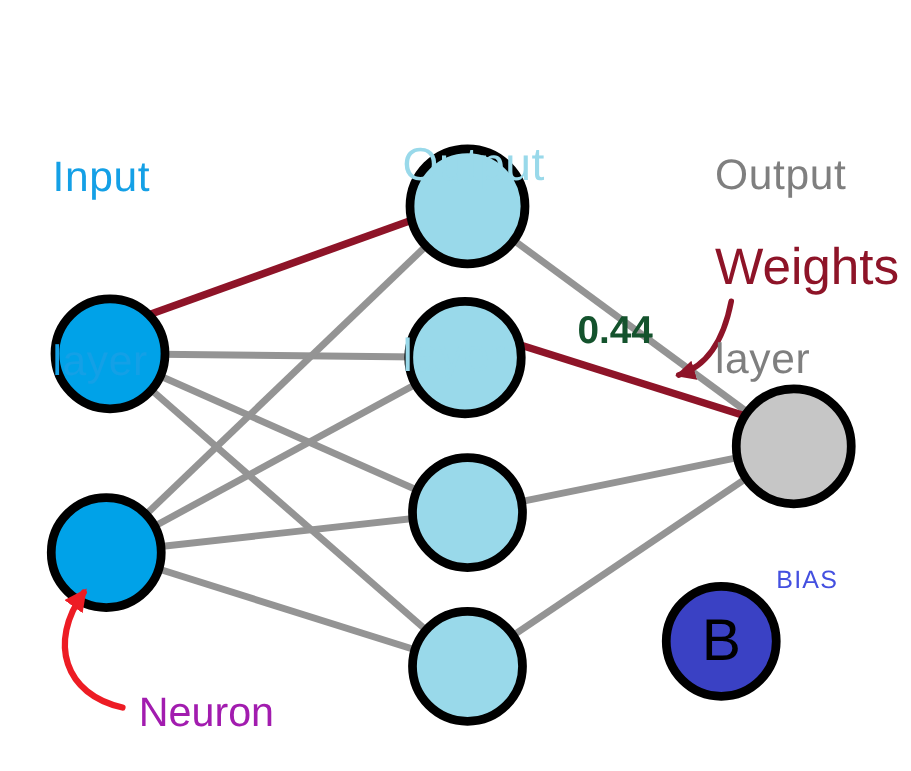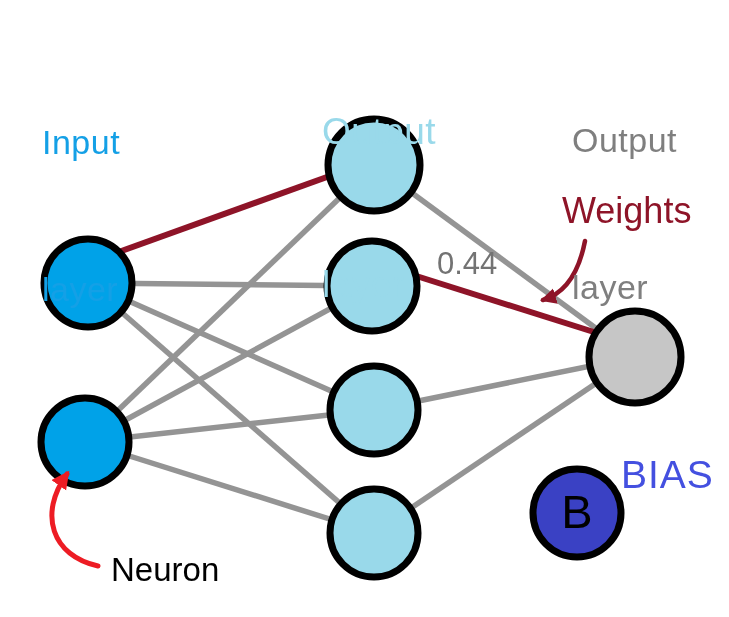--- a/index.html
+++ b/index.html
@@ -31,27 +31,28 @@
     letter-spacing: 0.5px;
   }
   .layer-label.hidden-layer {
     font-size: 37px;
     line-height: 51px;
   }
   .weight-label {
     font-size: 31px;
   }
   .weights-label {
-    font-size: 36px;
+    font-size: 41px;
+    margin-left: 10px;
   }
   .neuron-label {
     font-size: 33px;
   }
   .bias-label {
-    font-size: 39px;
+    font-size: 20px;
     letter-spacing: 1px;
   }
   .bias-node-letter {
     font-size: 47px;
     color: #000000;
     transform: translate(-50%, -54%);
   }
 </style>
 </head>
 <body>
@@ -108,23 +109,23 @@
     <div>Output</div>
     <div>layer</div>
   </div>
 
   <div class="label layer-label" style="left: 572px; top: 18px; color: rgb(127, 127, 127);">
     <div>Output</div>
     <div>layer</div>
   </div>
 
 
-  <div class="label weight-label" style="left: 437px; top: 246px; color: #737373;">0.44</div>
+  <div class="label weight-label" style="left: 462px; top: 246px; color: #14532d; font-weight: bold;">0.44</div>
 
   <div class="label weights-label" style="left: 562px; top: 190px; color: rgb(142, 20, 40);">Weights</div>
 
-  <div class="label neuron-label" style="left: 111px; top: 551px; color: #000000;">Neuron</div>
+  <div class="label neuron-label" style="left: 111px; top: 551px; color: #a21caf;">Neuron</div>
 
   <div class="label bias-label" style="left: 621px; top: 453px; color: rgb(68, 80, 224);">BIAS</div>
 
   <div class="label bias-node-letter" style="left:577px; top:514px;">B</div>
 
 </div>
 
 </body></html>

